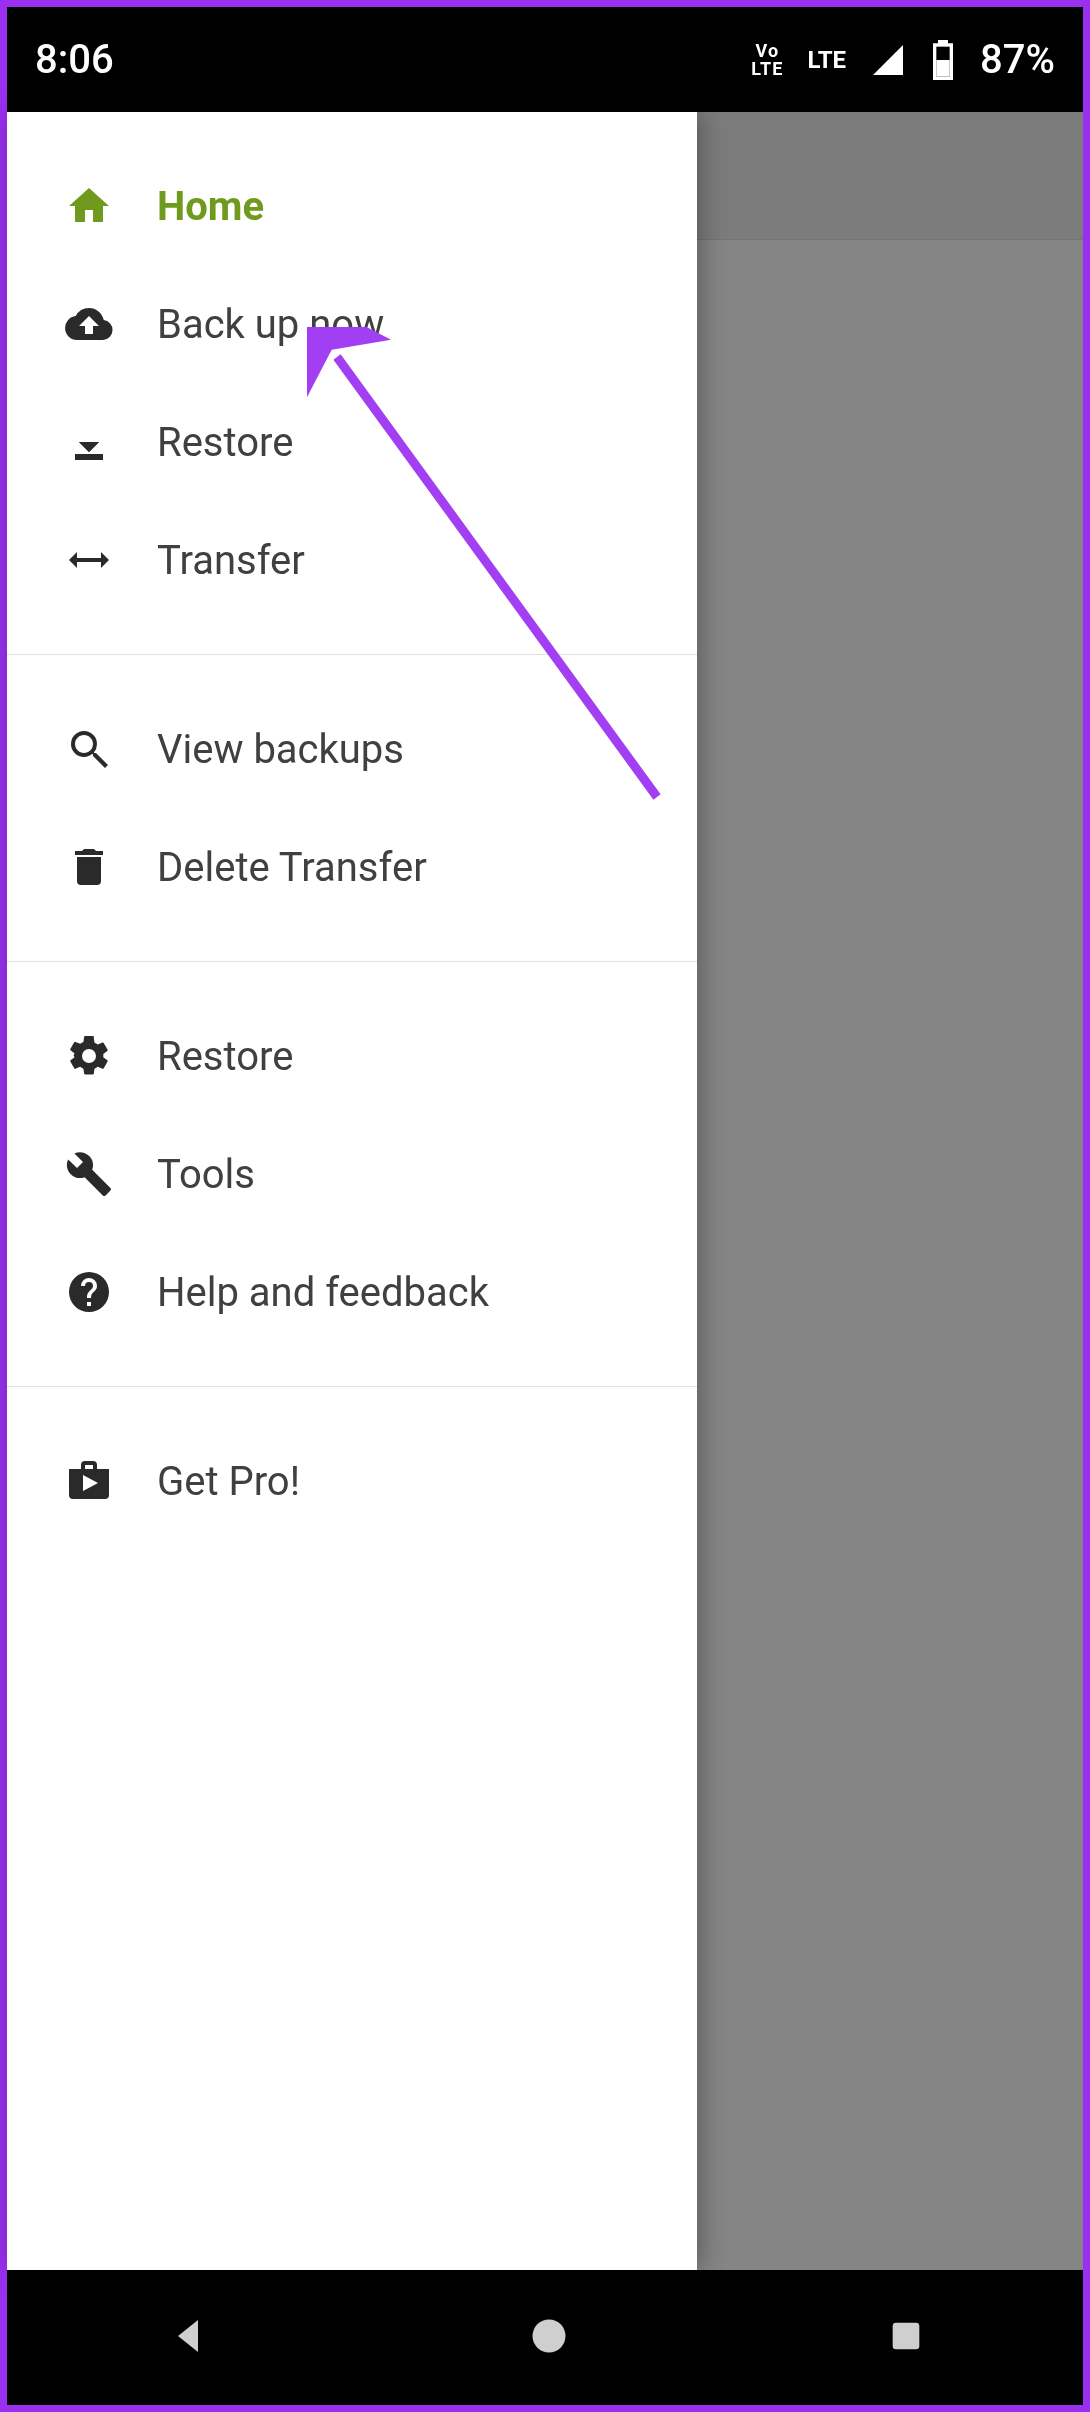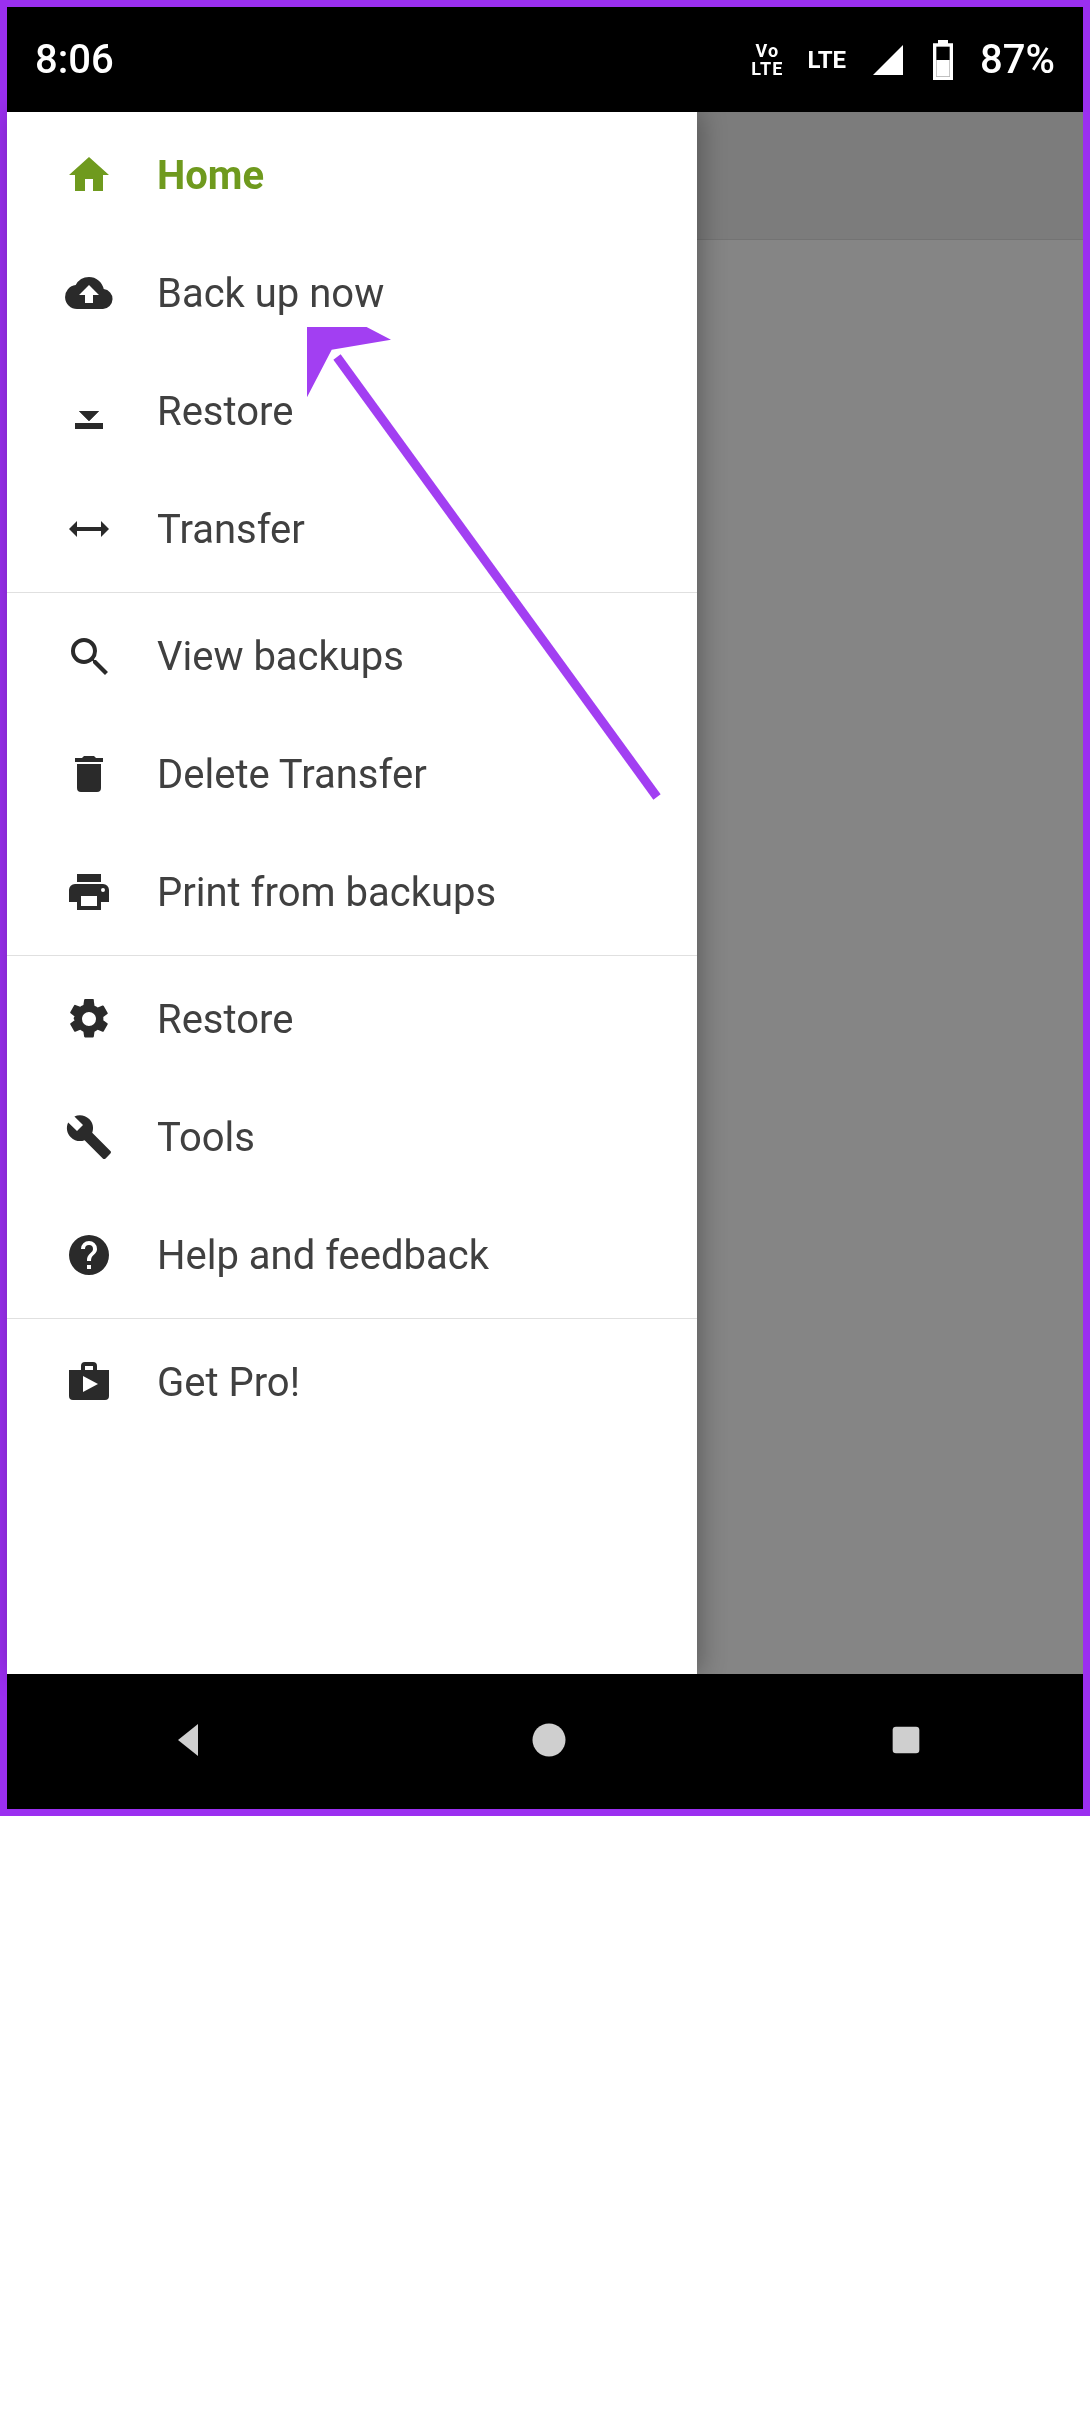--- a/index.html
+++ b/index.html
@@ -1,17 +1,17 @@
 <!DOCTYPE html>
 <html><head>
 <meta charset="utf-8">
 <style>
   * { box-sizing: border-box; margin: 0; padding: 0; }
   html, body { width: 1090px; height: 2412px; font-family: -apple-system, Roboto, Arial, sans-serif; overflow: hidden; }
-  .frame { position: relative; width: 1090px; height: 1816px; border: 7px solid #9b2ff0; background: #000; }
+  .frame { position: relative; width: 1090px; height: 2412px; border: 7px solid #9b2ff0; background: #000; }
   .inner { position: absolute; inset: 0; }
 
   
   .statusbar { position: absolute; top: 0; left: 0; right: 0; height: 105px; background: #000; color: #fff; display: flex; align-items: center; justify-content: space-between; padding: 0 28px; font-size: 40px; font-weight: 500; }
   .status-right { display: flex; align-items: center; gap: 24px; }
   .status-right .lte { font-size: 18px; line-height: 18px; text-align: center; letter-spacing: 1px; font-weight: 700; }
   .status-right .lte2 { font-size: 24px; font-weight: 700; }
   .status-right svg { display: block; }
 
   
@@ -22,21 +22,21 @@
   .content h1 { font-size: 56px; font-weight: 500; margin-bottom: 8px; }
   .content .sub { color: #555; font-size: 38px; margin-bottom: 60px; }
   .content .num { font-size: 46px; color: #555; margin-bottom: 70px; }
   .content .bigbtn { display: inline-block; background: #4e6e13; color: #fff; font-size: 42px; font-weight: 600; padding: 30px 50px; letter-spacing: 1px; margin-bottom: 50px; }
   .content .line2 { font-size: 42px; color: #333; margin-bottom: 120px; }
   .content .line3 { font-size: 44px; color: #333; margin-bottom: 10px; }
   .content .line4 { font-size: 50px; font-weight: 600; color: #222; }
 
   
   .drawer { position: absolute; top: 105px; left: 0; width: 690px; bottom: 135px; background: #fff; z-index: 10; box-shadow: 4px 0 24px rgba(0,0,0,0.3); }
-  .section { border-bottom: 1px solid #e0e0e0; padding: 4px 0; }
+  .section { border-bottom: 1px solid #e0e0e0; padding: 35px 0; }
   .section:last-of-type { border-bottom: none; }
   .item { display: flex; align-items: center; height: 118px; padding: 0 0 0 58px; cursor: pointer; }
   .item .icon { width: 92px; display: flex; align-items: center; justify-content: flex-start; }
   .item .icon svg { width: 48px; height: 48px; }
   .item .label { font-size: 40px; color: #404040; font-weight: 400; }
   .item.active .label { color: #6f9a1e; font-weight: 700; }
   .item.active svg { fill: #6f9a1e; }
   .item:not(.active) svg { fill: #2a2a2a; }
 
   
@@ -136,28 +136,20 @@
         <span class="label">View backups</span>
       </div>
       <div class="item">
         <span class="icon">
           <svg viewBox="0 0 24 24">
                 <path d="M6 19a2 2 0 0 0 2 2h8a2 2 0 0 0 2-2V7H6v12zM19 4h-3.5l-1-1h-5l-1 1H5v2h14V4z"></path>
               </svg>
         </span>
         <span class="label">Delete Transfer</span>
       </div>
-      <div class="item">
-        <span class="icon">
-          <svg viewBox="0 0 24 24">
-                <path d="M19 8H5a3 3 0 0 0-3 3v6h4v4h12v-4h4v-6a3 3 0 0 0-3-3zm-3 11H8v-5h8v5zm3-7a1 1 0 1 1 0-2 1 1 0 0 1 0 2zM18 3H6v4h12V3z"></path>
-              </svg>
-        </span>
-        <span class="label">Print from backups</span>
-      </div>
     </div>
 
     <div class="section">
       <div class="item">
         <span class="icon">
           <svg viewBox="0 0 24 24">
                 <path d="M19.14 12.94a7.07 7.07 0 0 0 .05-.94 7.07 7.07 0 0 0-.05-.94l2.03-1.58a.5.5 0 0 0 .12-.64l-1.92-3.32a.5.5 0 0 0-.61-.22l-2.39.96a7.03 7.03 0 0 0-1.62-.94l-.36-2.54A.5.5 0 0 0 13.9 2h-3.84a.5.5 0 0 0-.49.42l-.36 2.54c-.58.24-1.12.56-1.62.94l-2.39-.96a.5.5 0 0 0-.61.22L2.67 8.48a.5.5 0 0 0 .12.64l2.03 1.58c-.3.31-.5.63-.5.94s.2.63.5.94L2.79 14.16a.5.5 0 0 0-.12.64l1.92 3.32c.14.24.43.34.61.22l2.39-.96c.5.38 1.04.7 1.62.94l.36 2.54c.4.24.25.42.49.42h3.84c.24 0 .45-.18.49-.42l.36-2.54c.58-.24 1.12-.56 1.62-.94l2.39.96c.24.1.5 0 .61-.22l1.92-3.32a.5.5 0 0 0-.12-.64l-2.03-1.58zM12 15.5A3.5 3.5 0 1 1 12 8.5a3.5 3.5 0 0 1 0 7z"></path>
               </svg>
         </span>
         <span class="label">Restore</span>

